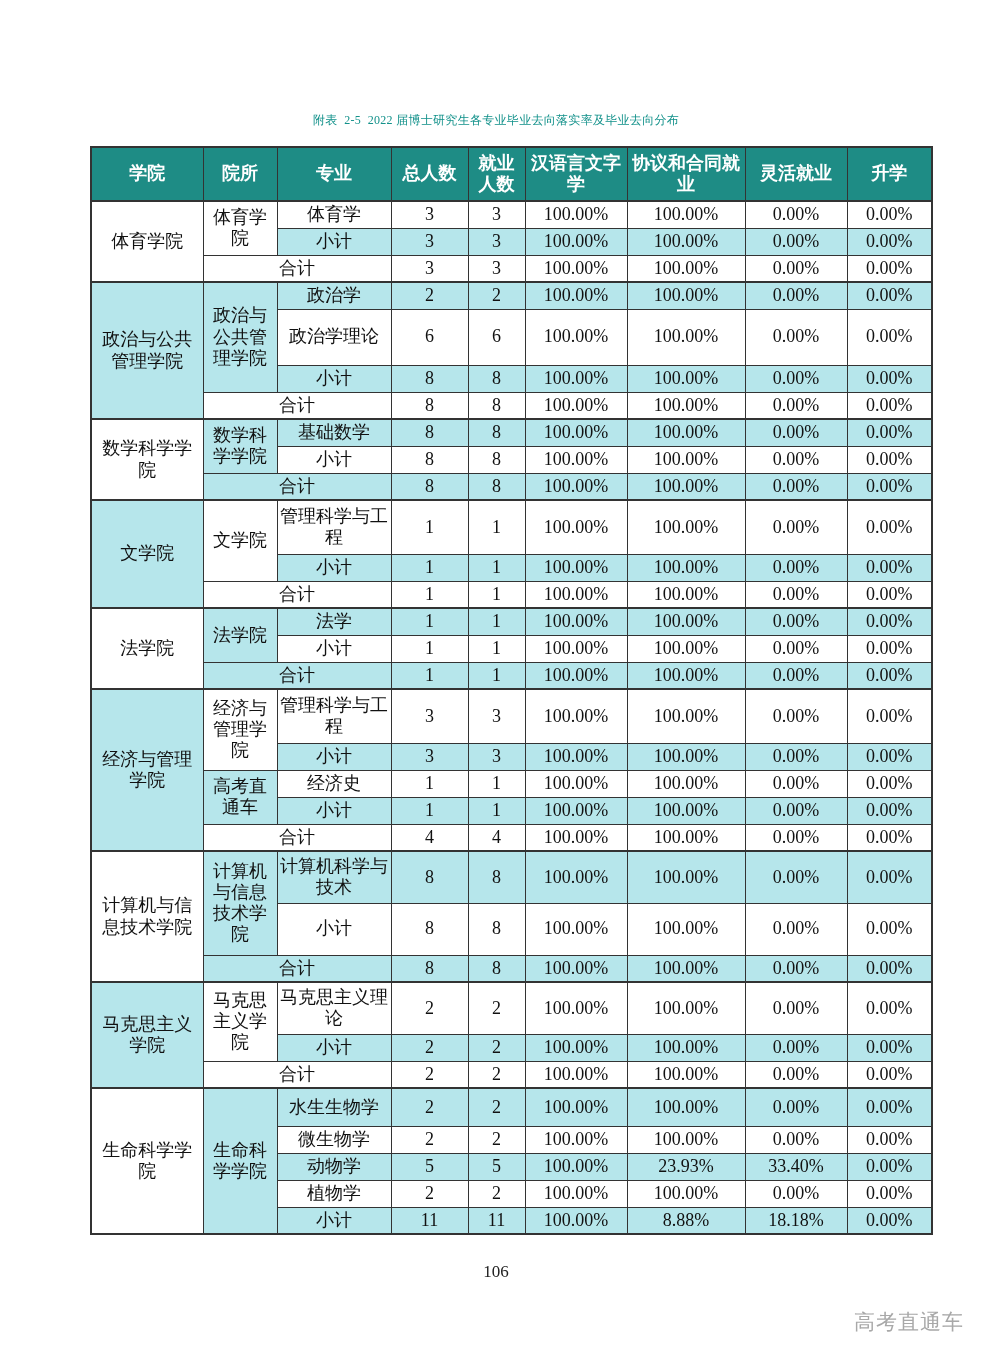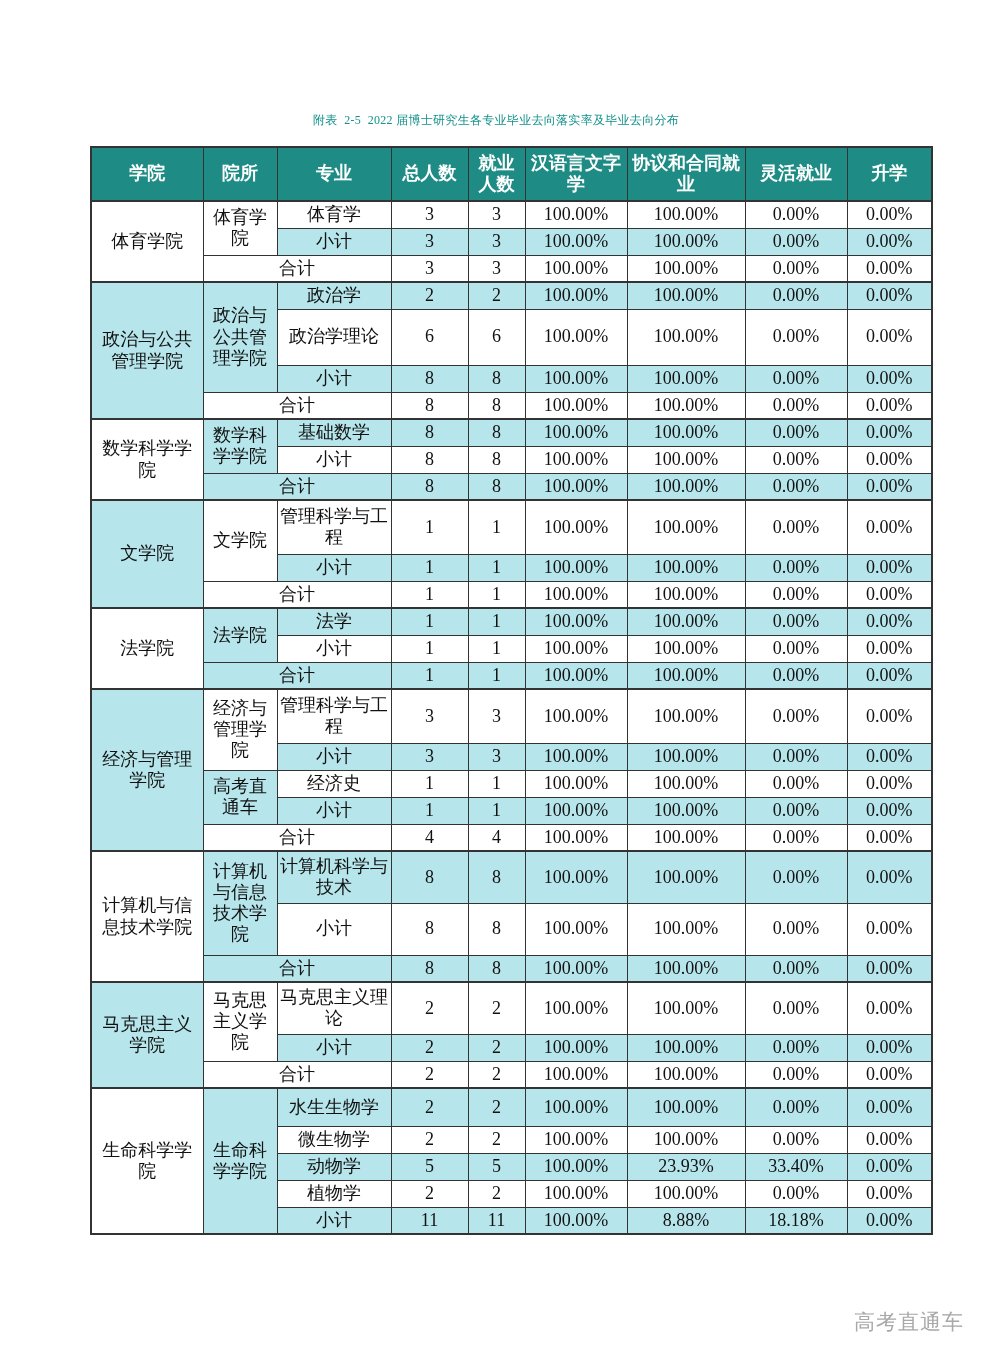--- a/index.html
+++ b/index.html
@@ -386,14 +386,15 @@
           <td class="alt">11</td>
           <td class="alt">11</td>
           <td class="alt">100.00%</td>
           <td class="alt">8.88%</td>
           <td class="alt">18.18%</td>
           <td class="alt">0.00%</td>
         </tr>
       </tbody>
   </table>
 
+  <div class="page-number">106</div>
   <div class="watermark">高考直通车</div>
 </div>
 
 </body></html>

